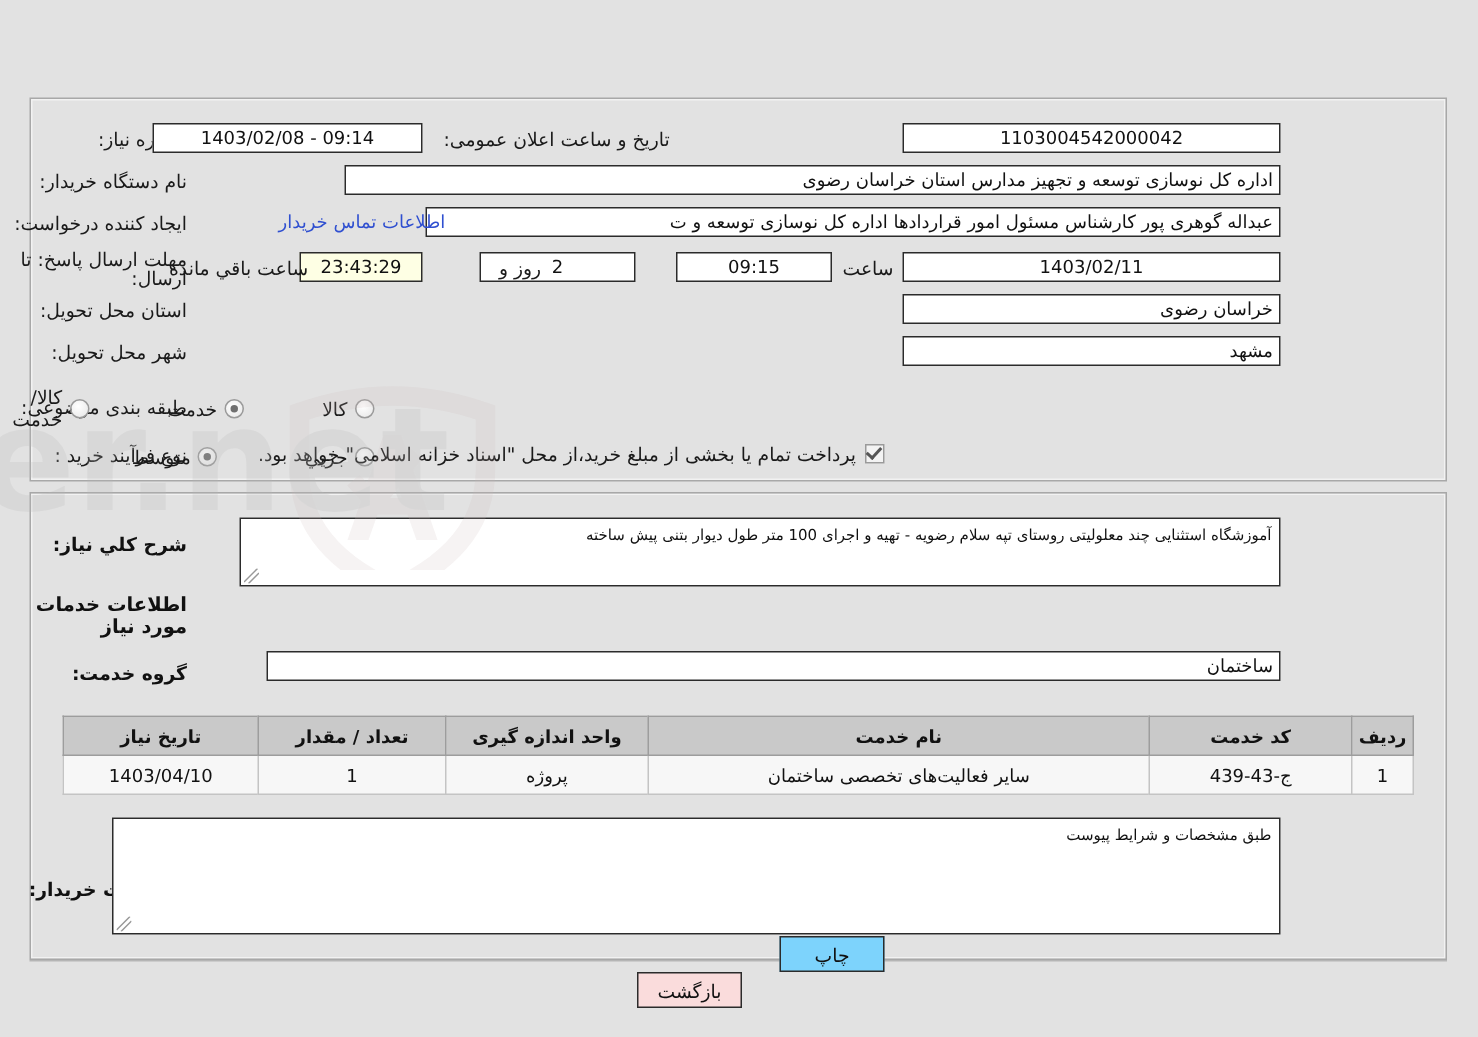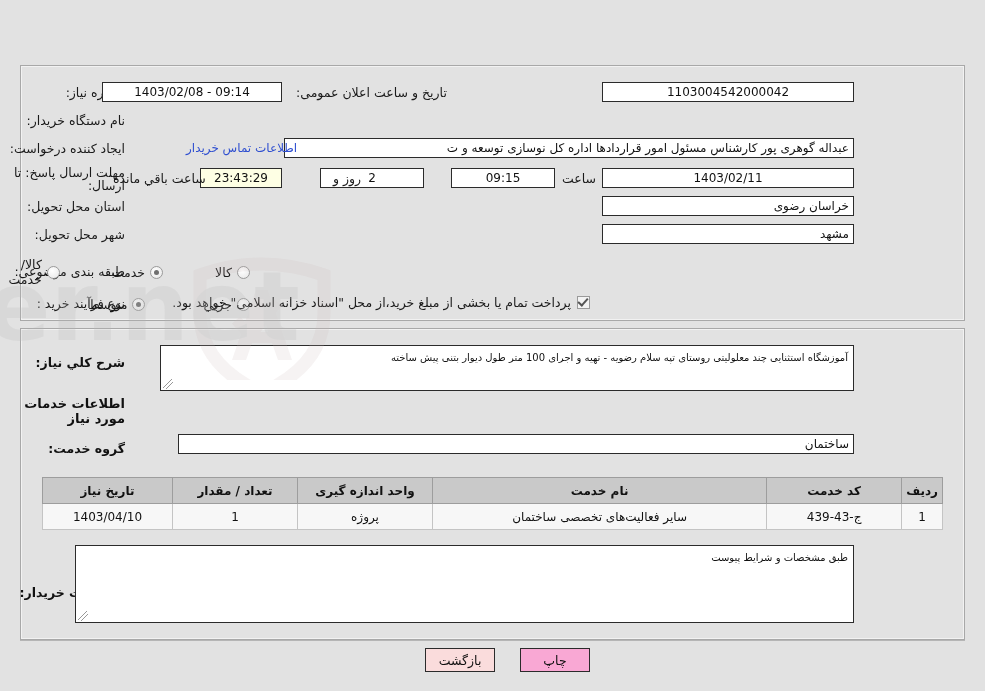--- a/index.html
+++ b/index.html
@@ -197,21 +197,21 @@
     height: 24px;
     border: 1px solid #2b2b2b;
     font-size: 12.5px;
     color: #111;
     display: flex;
     align-items: center;
     justify-content: center;
     cursor: pointer;
     font-family: "DejaVu Sans", "Liberation Sans", sans-serif;
   }
-  #btn-print  { left: 520px; top: 648px; width: 70px; background: #f9a8d4; }
+  #btn-print  { left: 520px; top: 624px; width: 70px; background: #7dd3fc; }
   #btn-back   { left: 425px; top: 648px; width: 70px; background: #fadcdc; }
 
   .divider {
     position: absolute;
     background: #b5b5b5;
     height: 1px;
   }
 </style>
 </head>
 <body>
@@ -238,20 +238,21 @@
   <div class="fld ltr" style="position:absolute; left:602px; top:82px; width:252px;">1103004542000042</div>
 
   <div class="row" style="left:290px; top:82px;">
     <span class="lbl">تاریخ و ساعت اعلان عمومی:</span>
   </div>
   <div class="fld ltr" style="position:absolute; left:102px; top:82px; width:180px;">1403/02/08 - 09:14</div>
 
   <div class="row" style="right:860px; top:110px;">
     <span class="lbl">نام دستگاه خریدار:</span>
   </div>
+  <div class="fld rtl-start" style="position:absolute; left:230px; top:110px; width:624px;">اداره کل نوسازی  توسعه و تجهیز مدارس استان خراسان رضوی</div>
 
   <div class="row" style="right:860px; top:138px;">
     <span class="lbl">ایجاد کننده درخواست:</span>
   </div>
   <div class="fld rtl-start" style="position:absolute; left:284px; top:138px; width:570px;">عبداله گوهری پور کارشناس مسئول امور قراردادها  اداره کل نوسازی  توسعه و ت</div>
   <a class="link" style="position:absolute; left:186px; top:141px;">اطلاعات تماس خریدار</a>
 
   <div class="row" style="right:860px; top:166px; align-items:flex-start;">
     <span class="lbl two-line" style="width:120px;">مهلت ارسال پاسخ: تا ارسال:</span>
   </div>

